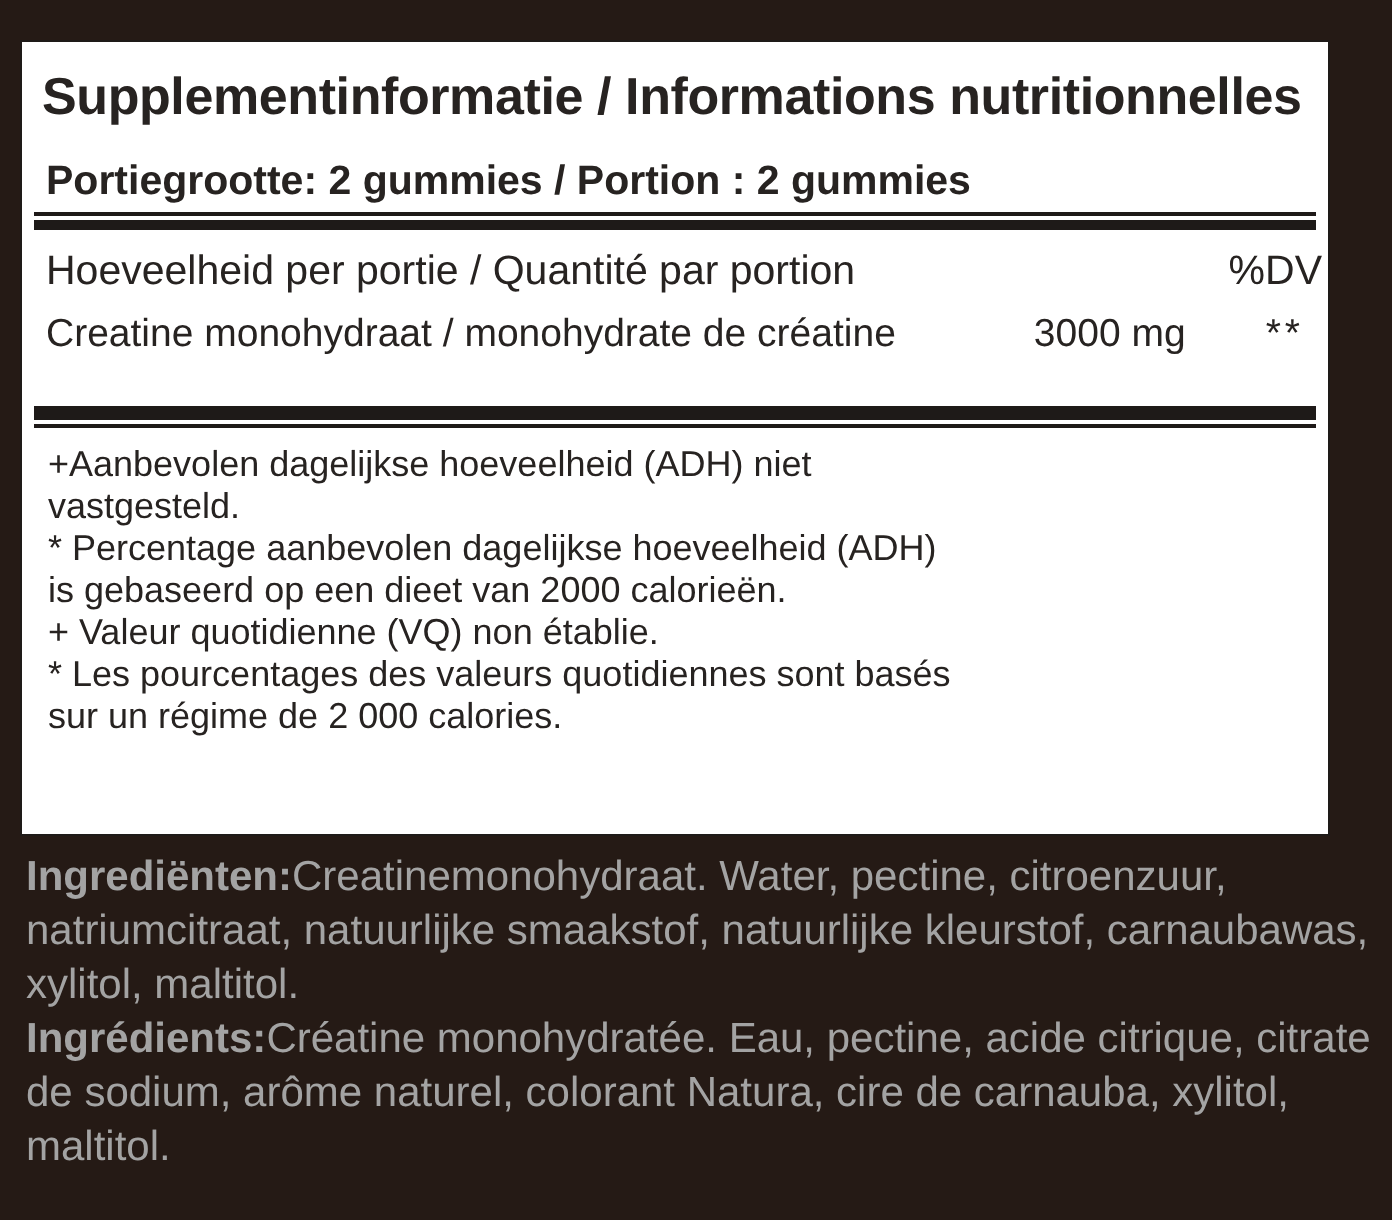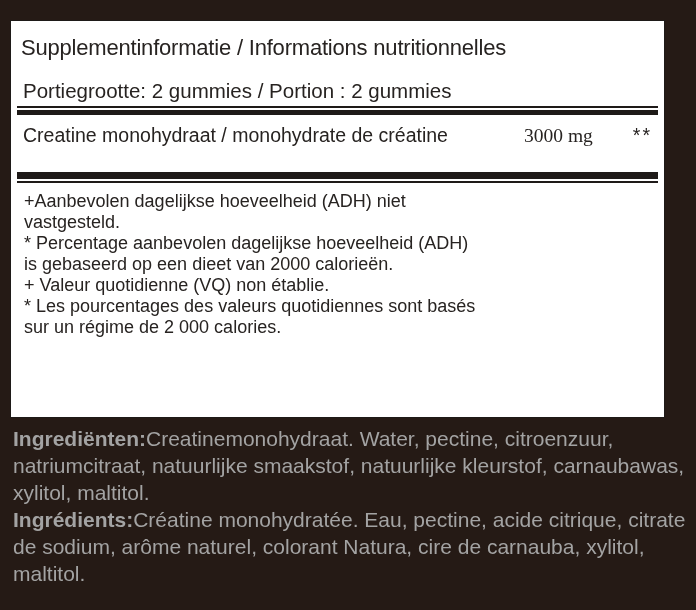--- a/index.html
+++ b/index.html
@@ -18,29 +18,31 @@
     box-sizing: border-box;
     margin: 20px 31px 0 10px;
     width: 655px;
     height: 398px;
     background: #ffffff;
     border: 1px solid #1e1a18;
     overflow: hidden;
   }
   .title {
     margin: 12px 8px 16px 10px;
-    font-size: 22px;
+    font-size: 26px;
     line-height: 30px;
     letter-spacing: -0.2px;
     white-space: nowrap;
+    font-weight: bold;
   }
   .serving {
     margin: 13px 8px 0 12px;
     font-size: 20.5px;
     line-height: 23.5px;
+    font-weight: bold;
   }
   .rule1 {
     margin: 3px 6px 0 6px;
   }
   .rule1 .line-thin { height: 2px; background: #1e1a18; }
   .rule1 .gap { height: 2px; background: #ffffff; }
   .rule1 .line-thick { height: 5px; background: #1e1a18; }
   .rule2 {
     margin: 25px 6px 0 6px;
   }
@@ -56,21 +58,21 @@
     line-height: 22px;
   }
   .nutrient-row {
     display: flex;
     align-items: baseline;
     margin: 9px 12px 0 12px;
     font-size: 19.5px;
     line-height: 22px;
   }
   .nutrient-row .nutrient-name { flex: 1 1 auto; }
-  .nutrient-row .nutrient-amount { flex: 0 0 auto; font-family: Liberation Serif, serif; }
+  .nutrient-row .nutrient-amount { flex: 0 0 auto; }
   .nutrient-row .nutrient-dv {
     flex: 0 0 auto;
     margin-left: 40px;
     letter-spacing: 2px;
   }
   .footnotes {
     margin: 8px 10px 4px 13px;
     font-size: 18px;
     line-height: 21px;
     white-space: pre-line;
@@ -92,20 +94,24 @@
   <div class="serving">
     <div>Portiegrootte: 2 gummies / Portion : 2 gummies</div>
   </div>
 
   <div class="rule1">
     <div class="line-thin"></div>
     <div class="gap"></div>
     <div class="line-thick"></div>
   </div>
 
+  <div class="amount-header">
+    <span>Hoeveelheid per portie / Quantité par portion</span>
+    <span>%DV</span>
+  </div>
 
   <div class="nutrient-row">
     <span class="nutrient-name">Creatine monohydraat / monohydrate de créatine</span>
     <span class="nutrient-amount">3000 mg</span>
     <span class="nutrient-dv">**</span>
   </div>
 
   <div class="rule2">
     <div class="line-thick"></div>
     <div class="gap"></div>

